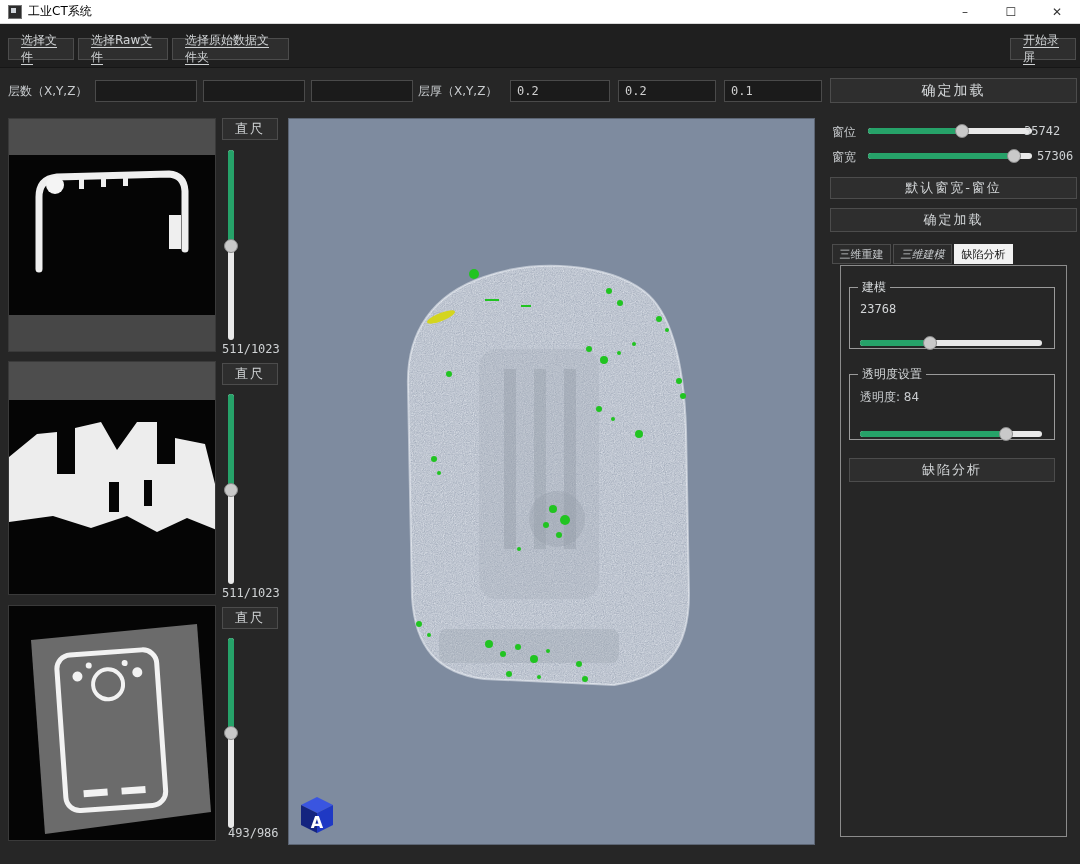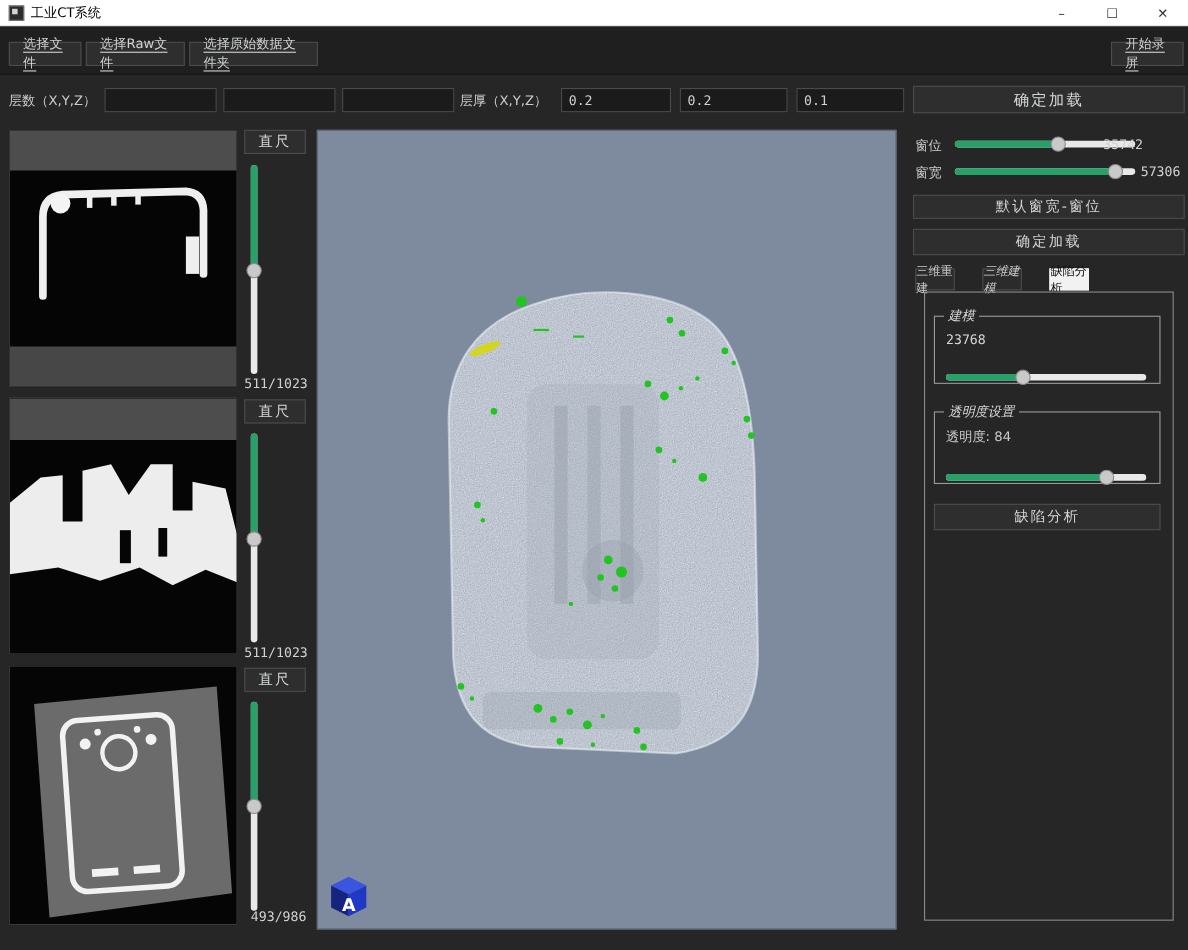--- a/index.html
+++ b/index.html
@@ -52,27 +52,27 @@
   .hhandle { position:absolute; width:14px; height:14px; border-radius:50%;
     background:#c9c9c9; border:1px solid #8a8a8a; top:-4px; }
   .slider-val { font-size:12px; color:#cfd2d4; font-family:"DejaVu Sans Mono", monospace; }
 
   
   .viewport { left:288px; top:118px; width:527px; height:727px; background:#7e8b9f;
     border:1px solid #5c6574; overflow:hidden; }
 
   
   .rp-label { font-size:12px; color:#c8cbce; }
-  .tab { position:absolute; top:244px; height:20px; width:36px; background:#2b2b2b;
+  .tab { position:absolute; top:244px; height:20px; width:59px; background:#2b2b2b;
     border:1px solid #4c4c4c; color:#c8cbce; font-size:11px; display:flex; align-items:center;
     justify-content:center; }
   .tab.active { background:#f2f2f2; color:#101010; border-color:#f2f2f2; }
   .tab-content { left:840px; top:265px; width:227px; height:572px; border:1px solid #8b8b8b; }
   fieldset.grp { position:absolute; border:1px solid #9a9a9a; color:#d3d6d8; padding:4px 8px; }
-  fieldset.grp legend { font-size:12px; padding:0 4px; color:#d3d6d8;font-style:italic; }
+  fieldset.grp legend { font-size:12px; padding:0 4px; color:#d3d6d8; }
   .grp-val { font-size:12px; color:#d3d6d8; font-family:"DejaVu Sans Mono", monospace; }
 </style>
 </head>
 <body>
 
 <div class="abs titlebar">
   <div class="app-icon"></div>
   <div class="title">工业CT系统</div>
   <div class="win-controls">
     <div class="win-btn">–</div>
@@ -224,21 +224,21 @@
       <text x="20" y="33" text-anchor="middle" font-size="16" font-weight="bold" fill="#ffffff">A</text>
     </g>
   </svg>
 </div>
 
 <div class="abs rp-label" style="left:832px; top:124px;">窗位</div>
 <div class="htrack" style="left:868px; top:128px; width:164px;">
   <div class="hfill" style="width:94px;"></div>
   <div class="hhandle" style="left:87px;"></div>
 </div>
-<div class="abs slider-val" style="left:1003px; top:124px;">35742</div>
+<div class="abs slider-val" style="left:1024px; top:124px;">35742</div>
 
 <div class="abs rp-label" style="left:832px; top:149px;">窗宽</div>
 <div class="htrack" style="left:868px; top:153px; width:164px;">
   <div class="hfill" style="width:146px;"></div>
   <div class="hhandle" style="left:139px;"></div>
 </div>
 <div class="abs slider-val" style="left:1037px; top:149px;">57306</div>
 
 <div class="abs big-btn" style="left:830px; top:177px; width:247px; height:22px; font-size:13px;">默认窗宽-窗位</div>
 <div class="abs big-btn" style="left:830px; top:208px; width:247px; height:24px; font-size:13px;">确定加载</div>

